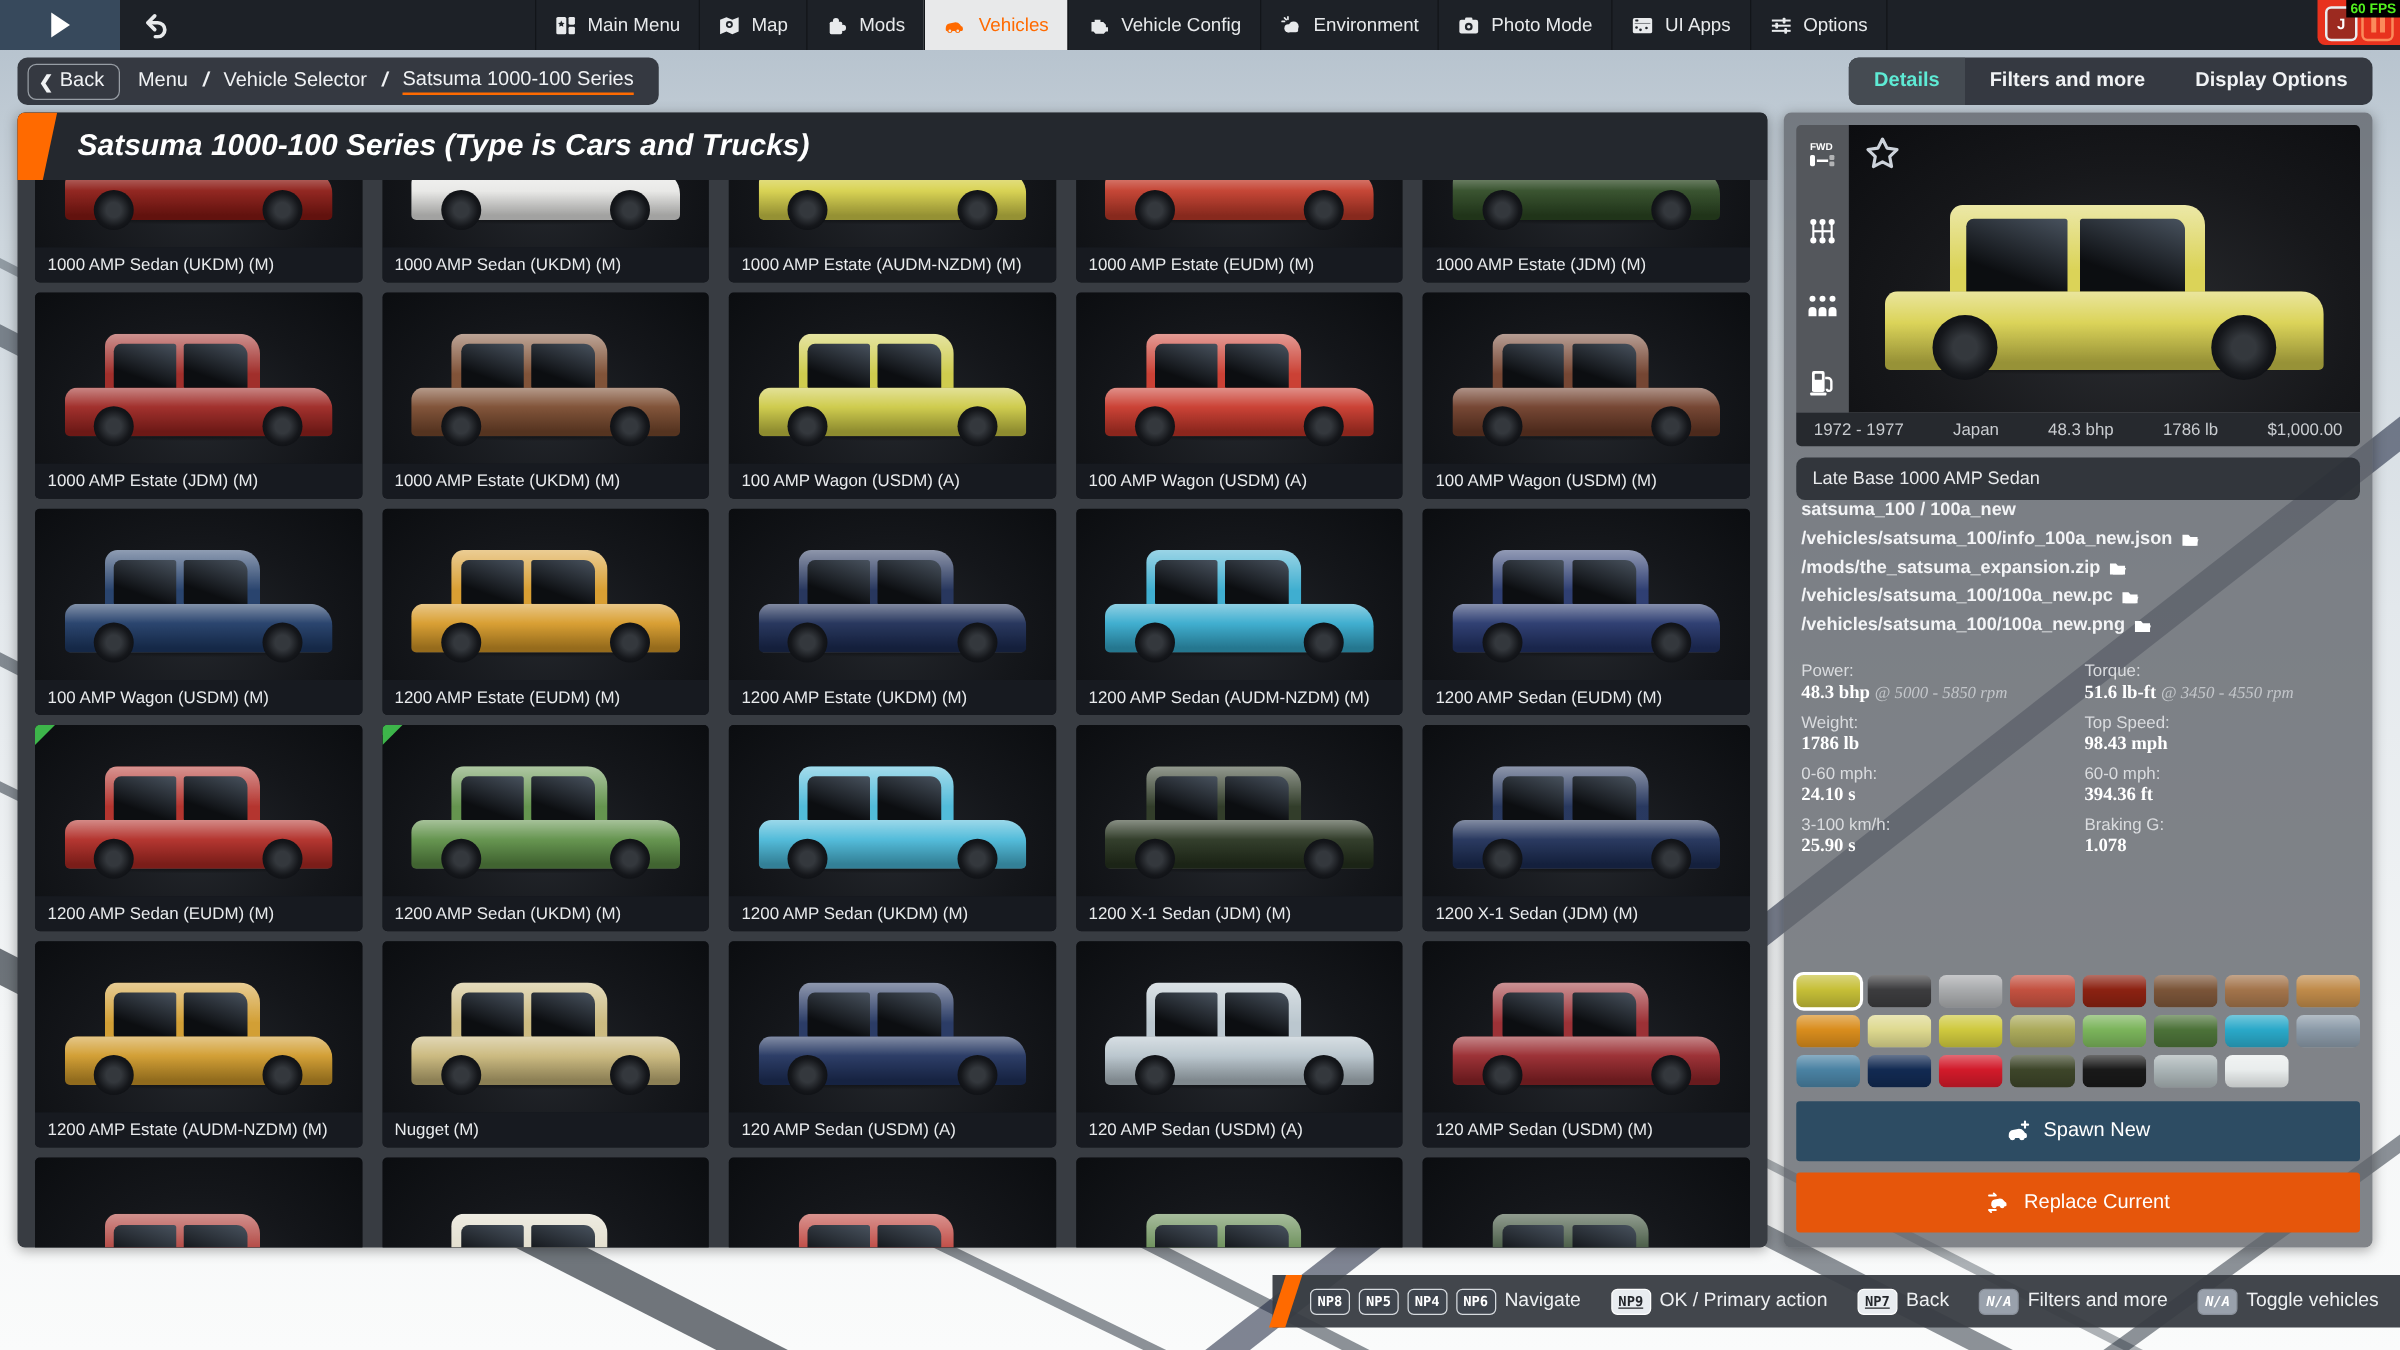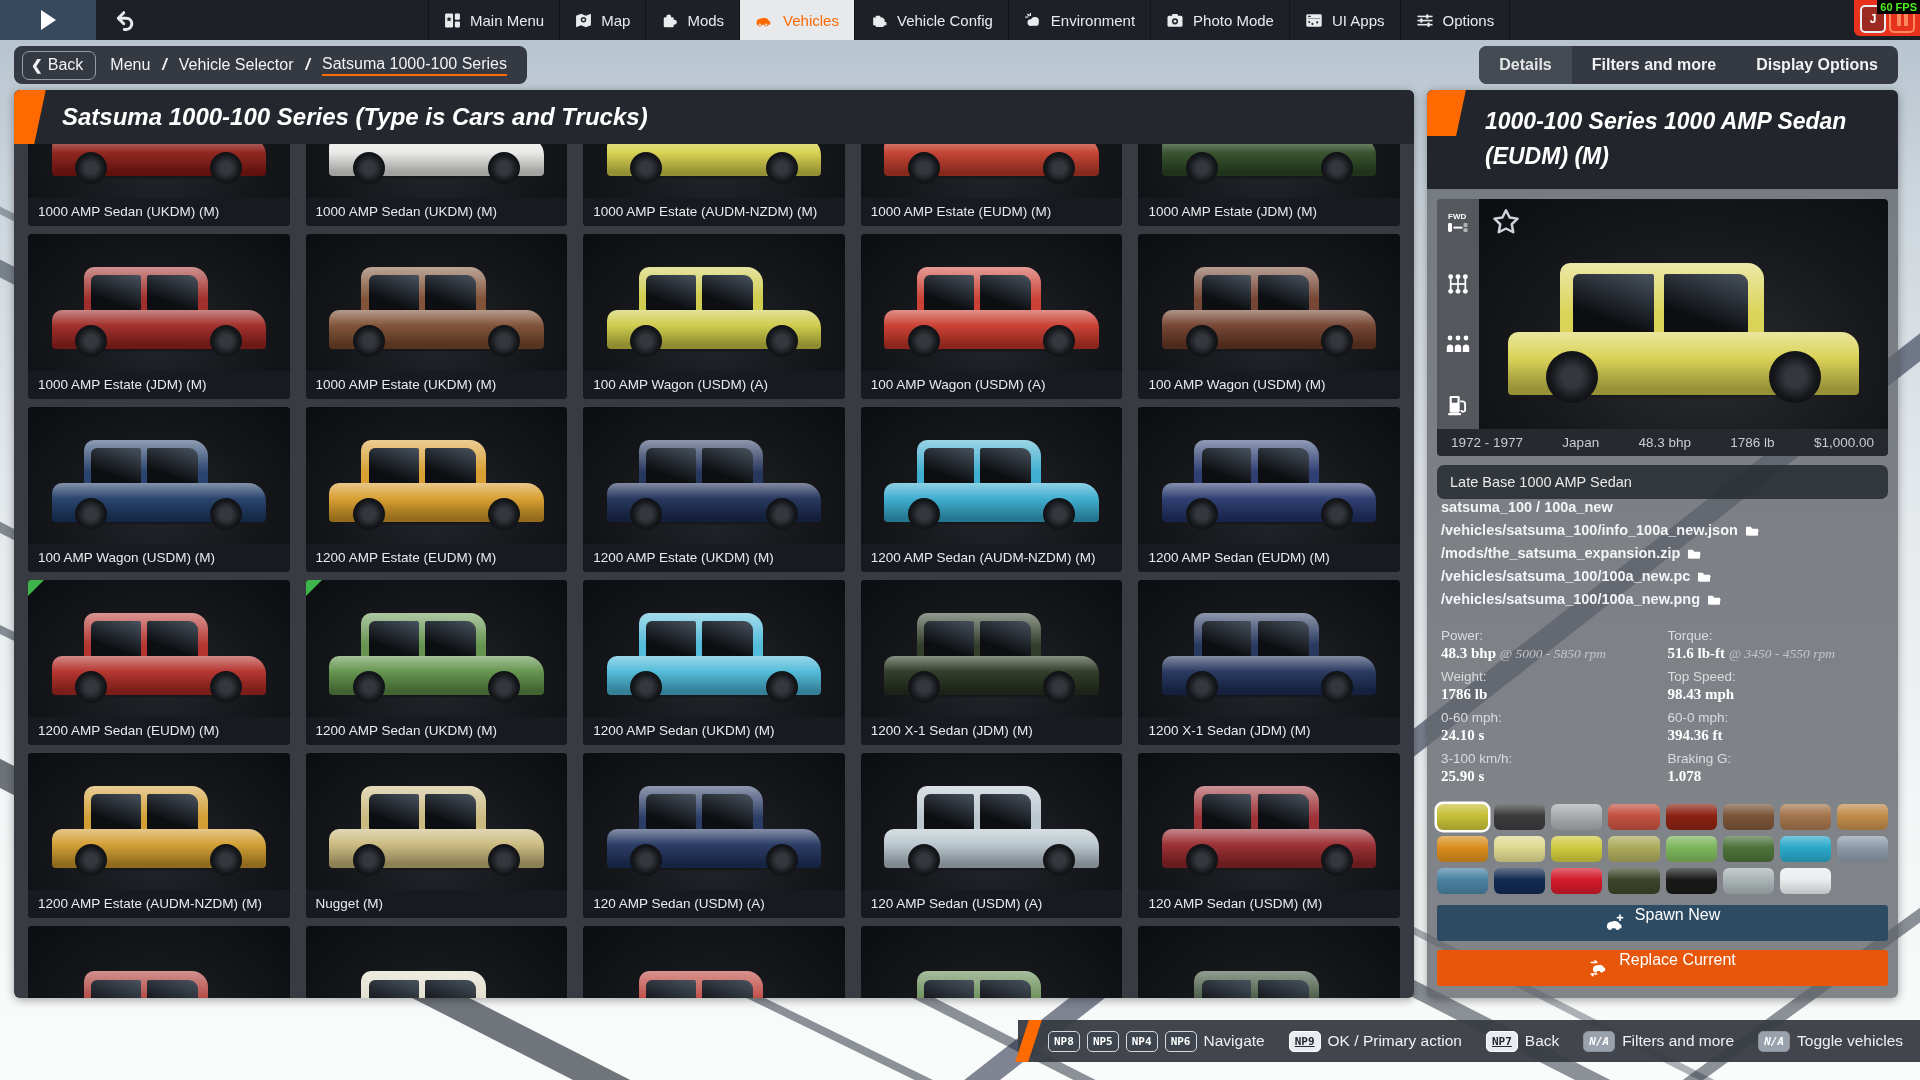--- a/index.html
+++ b/index.html
@@ -45,21 +45,21 @@
     display:flex;align-items:center;padding:0 20px 0 8px;z-index:30;color:#f0f2f4;font-size:16px;gap:14px;}
   .back-btn{border:1px solid #979da4;border-radius:7px;padding:4px 12px 5px 8px;display:flex;align-items:center;gap:5px;cursor:pointer;font-size:16px;}
   .back-chev{font-weight:bold;font-size:14px;}
   .crumb-items{display:flex;align-items:center;gap:12px;}
   .crumb-sep{font-weight:bold;font-style:italic;}
   .crumb-link{cursor:pointer;}
   .crumb-current{border-bottom:2px solid #ff6a00;padding-bottom:1px;cursor:pointer;}
   .crumb-right{position:absolute;right:22px;top:46px;height:38px;background:rgba(45,50,57,.95);border-radius:8px;
     display:flex;align-items:stretch;z-index:30;overflow:hidden;}
   .crumb-tab{display:flex;align-items:center;padding:0 20px;color:#f0f2f4;font-size:16px;font-weight:bold;cursor:pointer;}
-  .crumb-tab.disabled{background:#454b52;color:#e5e5e5;cursor:default;}
+  .crumb-tab.disabled{background:#454b52;color:#5eead4;cursor:default;}
 
   
   .main-panel{position:absolute;left:14px;top:90px;width:1400px;height:908px;background:#383c42;border-radius:6px;
     overflow:hidden;z-index:10;box-shadow:0 2px 10px rgba(0,0,0,.35);}
   .main-header{height:54px;background:#24282e;display:flex;align-items:center;position:relative;}
   .flag{width:34px;height:100%;background:#ff6a00;transform:skewX(-12deg);margin-left:-8px;}
   .main-title{color:#fff;font-size:24px;font-weight:bold;font-style:italic;margin-left:22px;white-space:nowrap;}
   .grid-viewport{position:absolute;left:0;right:0;top:54px;bottom:0;overflow:hidden;padding:0 14px;}
   .vgrid{display:grid;grid-template-columns:repeat(5,1fr);column-gap:16px;row-gap:8px;margin-top:-83px;}
   .vcard{position:relative;height:165px;background:#121419;border-radius:4px;overflow:hidden;cursor:pointer;}
@@ -109,21 +109,21 @@
   .path-line .icon{color:#fff;cursor:pointer;}
   .stats{flex:1;min-height:0;overflow:hidden;display:grid;grid-template-columns:1fr 1fr;column-gap:10px;
     row-gap:7px;padding:8px 4px 0;align-content:start;color:#dadcdf;font-size:13.5px;}
   .stat .slabel{margin-bottom:2px;}
   .stat .sval{color:#fff;font-weight:bold;font-size:15px;font-family:Liberation Serif, serif;}
   .stat .sextra{color:#c3c6ca;font-weight:normal;font-style:italic;font-size:13.5px;}
   .swatches{display:grid;grid-template-columns:repeat(8,1fr);gap:6px;padding:4px 0 2px;}
   .swatch{height:26px;border-radius:6px;cursor:pointer;
     background:linear-gradient(180deg,rgba(255,255,255,.35),rgba(255,255,255,0) 45%,rgba(0,0,0,.18)),var(--c);}
   .swatch.selected{box-shadow:0 0 0 2.5px #fff;}
-  .rp-btn{margin-top:9px;height:36px;border:none;border-radius:3px;display:flex;justify-content:center;
+  .rp-btn{margin-top:9px;height:48px;border:none;border-radius:3px;display:flex;align-items:center;justify-content:center;
     gap:10px;color:#fff;font-size:16px;font-family:inherit;cursor:pointer;width:100%;}
   .spawn-btn{background:#2d4c63;}
   .replace-btn{background:#e6560b;}
 
   
   .bottom-bar{position:absolute;left:1018px;right:0;bottom:18px;height:42px;background:rgba(56,60,66,.95);z-index:20;
     display:flex;align-items:center;padding-left:30px;box-sizing:border-box;}
   .bb-slash{position:absolute;left:4px;top:0;bottom:0;width:13px;background:#ff6a00;transform:skewX(-18deg);}
   .bb-group{display:flex;align-items:center;gap:7px;margin-right:24px;white-space:nowrap;}
   .bb-label{color:#eef0f2;font-size:15.5px;}
@@ -699,24 +699,20 @@
                 <div class="win w2"></div>
               </div>
             </div>
           </div>
         </div>
       </div>
   </div>
 </div>
 
 <div class="right-panel">
-  <div class="rp-header">
-    <div class="rp-flag"></div>
-    <div class="rp-title">1000-100 Series 1000 AMP Sedan (EUDM) (M)</div>
-  </div>
   <div class="rp-body">
     <div class="preview">
       <div class="icon-strip" id="side-icons">
           <span class="icon">
             <svg width="26" height="24" viewBox="0 0 26 24">
               <text x="3" y="8" font-size="8" font-weight="bold" fill="currentColor" font-family="Liberation Sans,sans-serif">FWD</text>
               <rect x="3" y="12" width="4" height="9" rx="1.4" fill="currentColor"></rect>
               <rect x="8.5" y="15.6" width="9" height="2" fill="currentColor"></rect>
               <rect x="18.5" y="12" width="4" height="4" rx="1" fill="currentColor" opacity="0.55"></rect>
               <rect x="18.5" y="17.2" width="4" height="3.8" rx="1" fill="currentColor" opacity="0.55"></rect>

